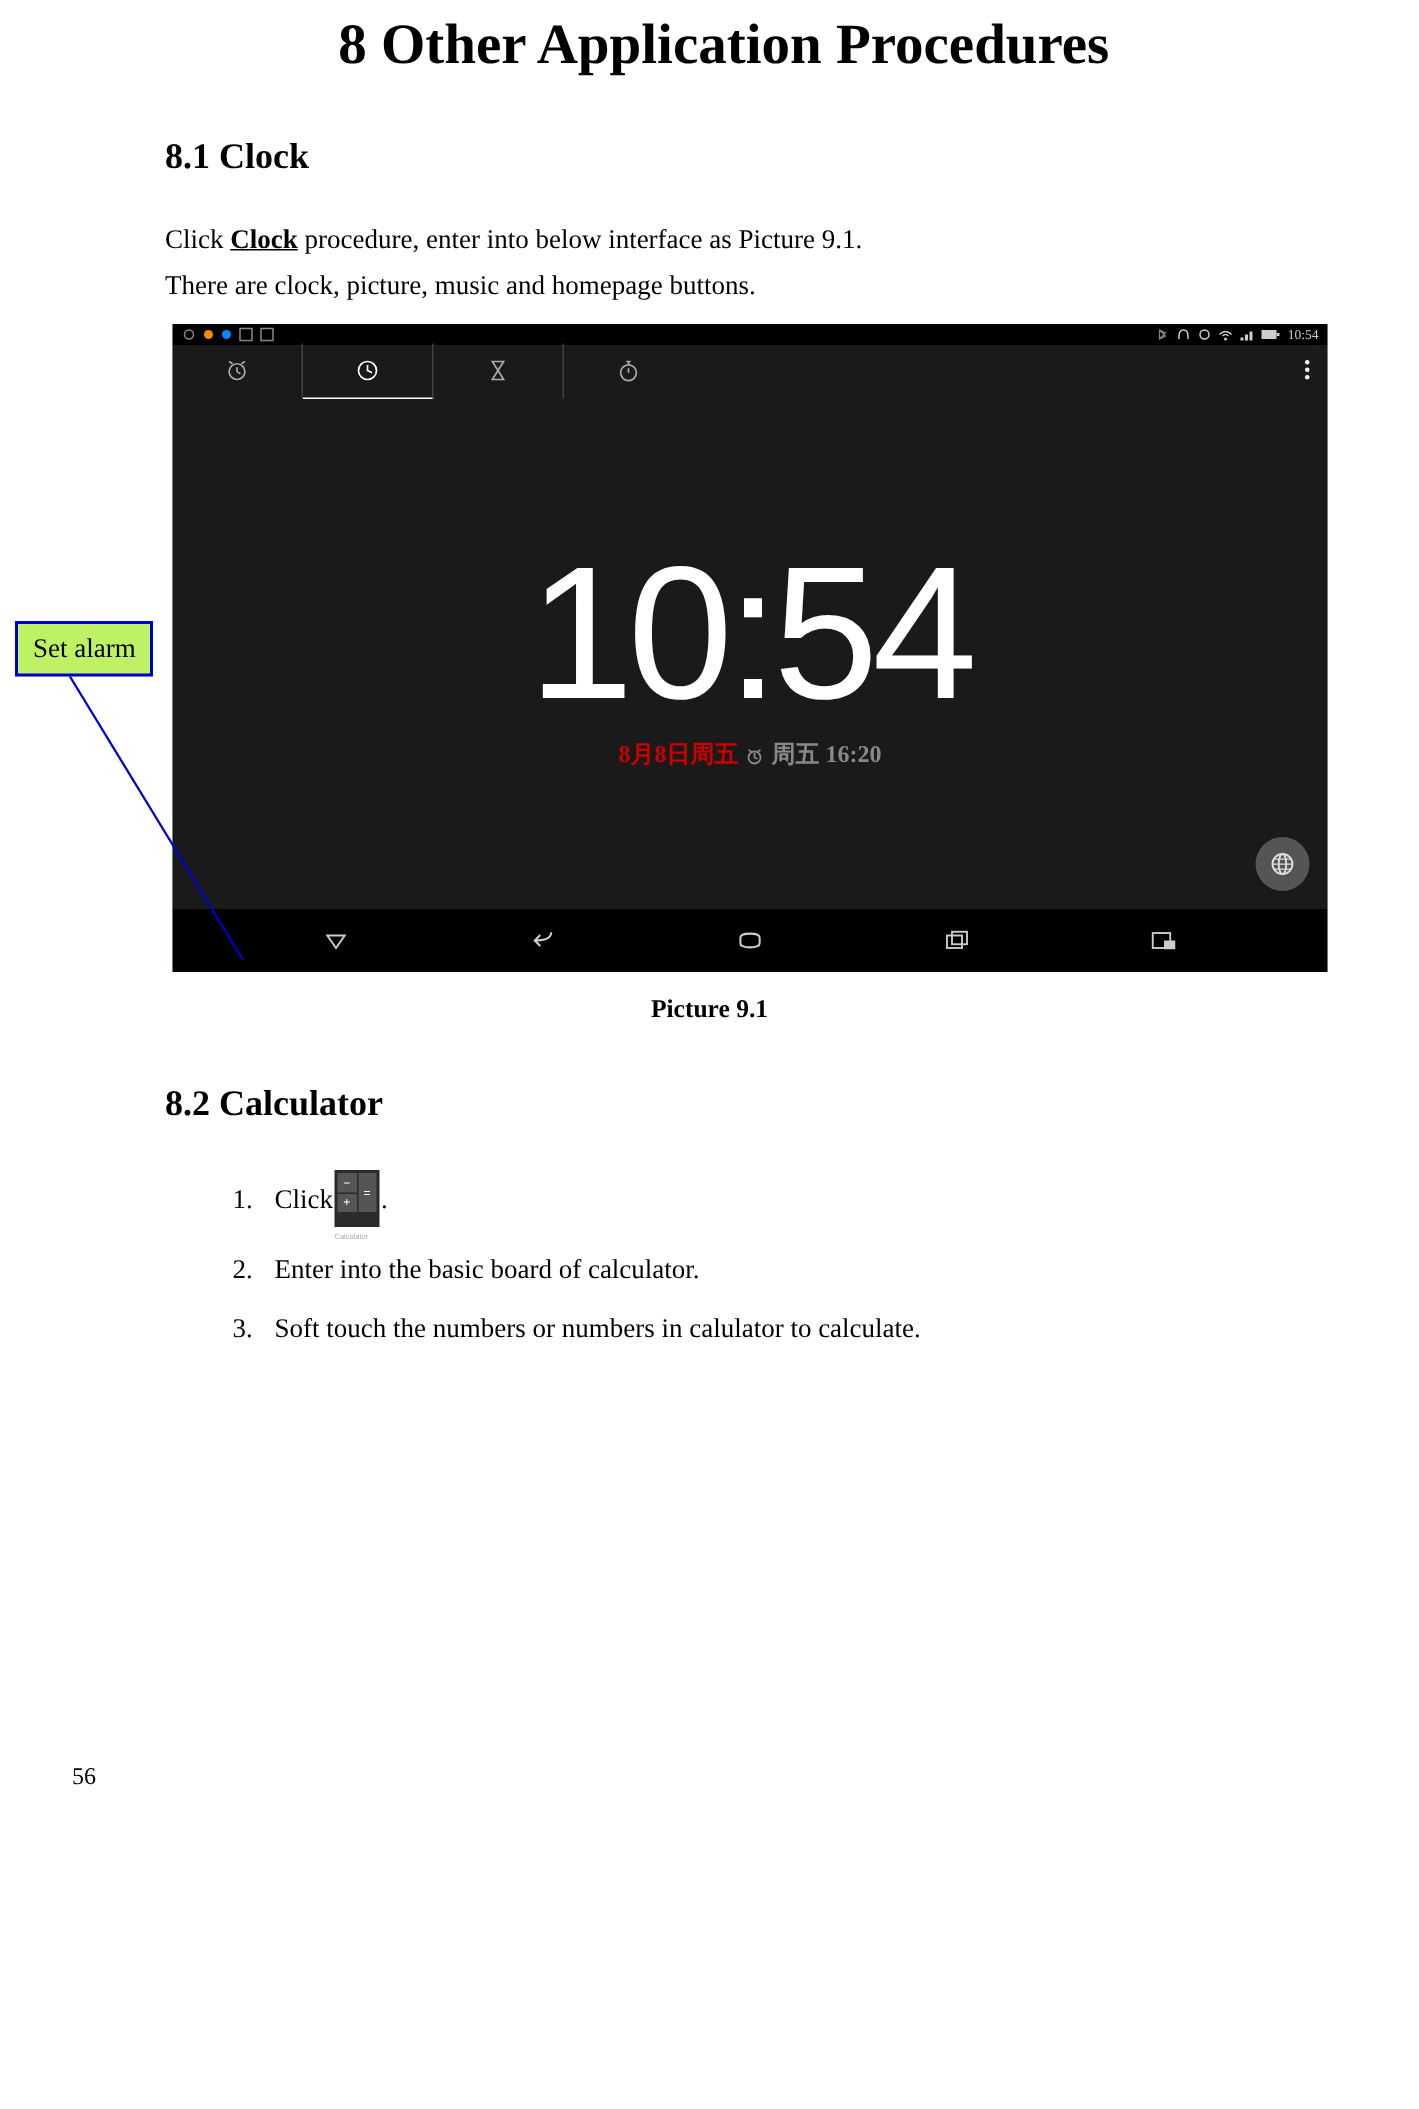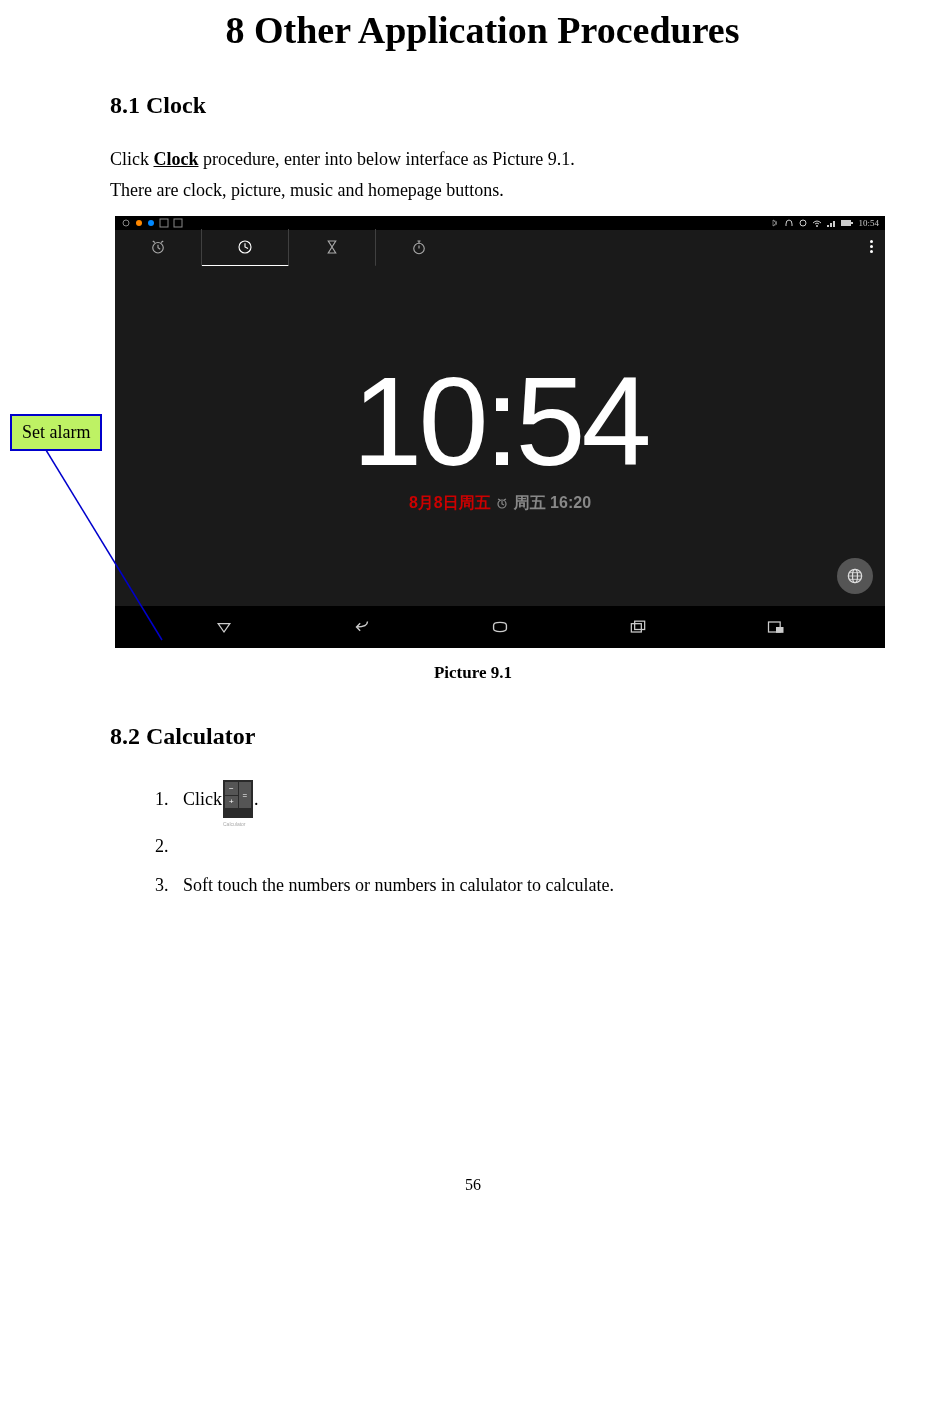--- a/index.html
+++ b/index.html
@@ -123,21 +123,21 @@
       font-weight: 100;
       color: #fff;
       font-family: "Helvetica Neue", Arial, sans-serif;
       letter-spacing: -4px;
       line-height: 1;
     }
     .date-line {
       font-size: 16px;
       font-weight: bold;
       margin-top: 8px;
-      font-family: Liberation Sans, sans-serif;
+      font-family: Liberation Serif, serif;
     }
     .date-red {
       color: #cc0000;
     }
     .date-grey {
       color: #888;
     }
     .globe-btn {
       position: absolute;
       right: 12px;
@@ -213,23 +213,24 @@
       font-family: Arial;
     }
     .calc-label {
       font-size: 5px;
       color: #aaa;
       text-align: center;
       line-height: 8px;
       font-family: Arial;
     }
     .page-num {
-      text-align: center;
+      text-align: left;
       font-size: 16px;
       margin-top: 280px;
+      margin-left: 48px;
     }
     .dot { width:3px; height:3px; background:#fff; border-radius:50%; margin:2px auto;}
   </style>
 </head>
 <body>
 
 <h1 class="page-title">8 Other Application Procedures</h1>
 
 <h2 class="section-heading">8.1 Clock</h2>
 
@@ -381,20 +382,21 @@
         <span class="calc-cell">−</span>
           <span class="calc-cell" style="grid-row:span 2;">=</span>
         <span class="calc-cell">+</span>
       </span>
       <span class="calc-label">Calculator</span>
     </span>
     <span>.</span>
   </li>
   <li>
     <span class="list-num">2.</span>
+    <span>Enter into the basic board of calculator.</span>
   </li>
   <li>
     <span class="list-num">3.</span>
     <span>Soft touch the numbers or numbers in calulator to calculate.</span>
   </li>
 </ol>
 
 <div class="page-num">56</div>
 
 </body></html>

